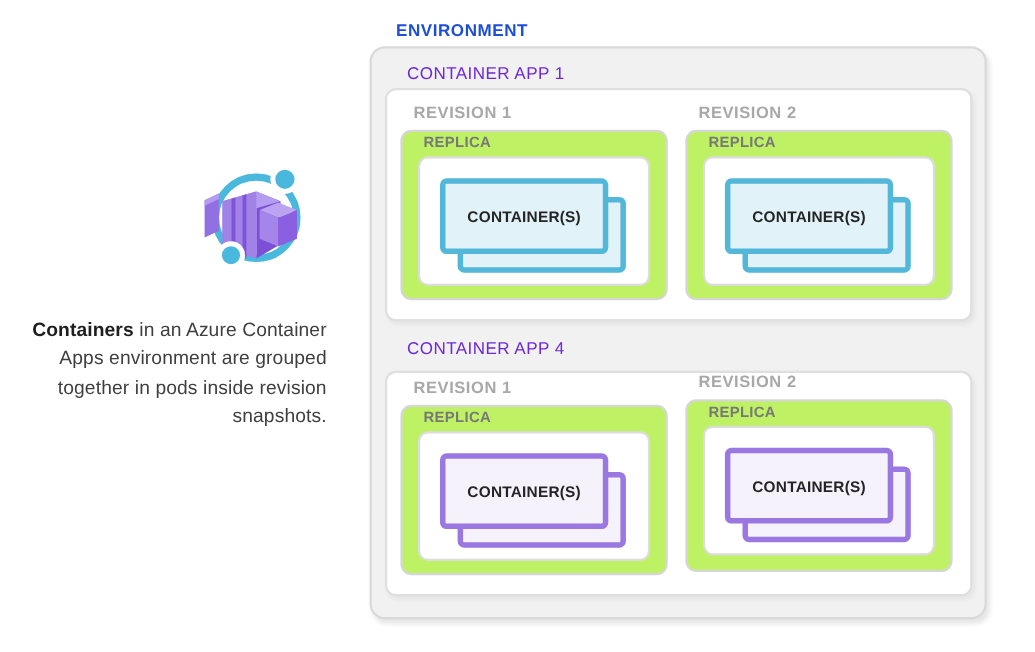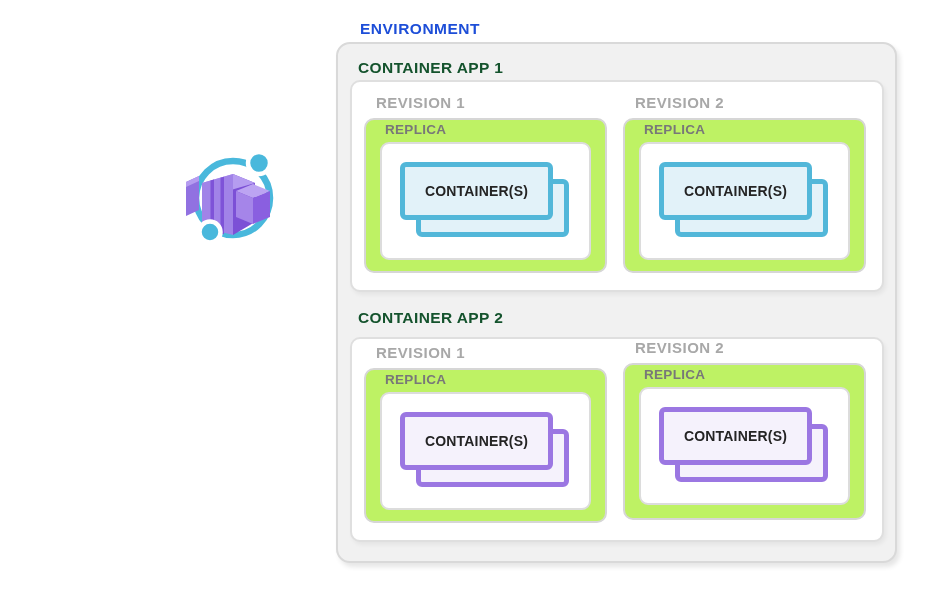--- a/index.html
+++ b/index.html
@@ -22,22 +22,22 @@
   .env-label {
     position:absolute; left:360px; top:20px;
     font-size:15.5px; font-weight:700; color:#1d4ed8; letter-spacing:0.5px;
   }
   .env-box {
     position:absolute; left:336px; top:42px; width:561px; height:521px;
     background:#f1f1f1; border:2px solid #d9d9d9; border-radius:14px;
     box-shadow:3px 4px 5px rgba(0,0,0,0.10);
   }
   .app-label {
-    position:absolute; left:20px;
-    font-size:15.5px; font-weight:700; color:#14532d; letter-spacing:0.4px;
+    position:absolute; left:32px;
+    font-size:15.5px; font-weight:400; color:#6d28d9; letter-spacing:0.4px;
   }
   .app-label.a1 { top:15px; }
   .app-label.a2 { top:265px; }
   .app-box {
     position:absolute; left:12px; width:534px;
     background:#ffffff; border:2px solid #dfdfdf; border-radius:10px;
     box-shadow:2px 3px 4px rgba(0,0,0,0.05);
   }
   .app-box.a1 { top:36px; height:212px; }
   .app-box.a2 { top:293px; height:205px; }
@@ -65,21 +65,21 @@
   .replica-label {
     position:absolute; left:19px; top:2px;
     font-size:13.5px; font-weight:700; color:#787878; letter-spacing:0.3px;
   }
   .replica-box {
     position:absolute; left:14px; top:22px; width:211px; height:118px;
     background:#ffffff; border:2px solid #dcdcdc; border-radius:9px;
   }
 
   .container-back, .container-front {
-    position:absolute; width:153px; height:58px;
+    position:absolute; width:153px; height:69px;
     border:5px solid; border-radius:6px;
   }
   .container-back  { left:34px; top:35px; }
   .container-front {
     left:18px; top:18px; display:flex; align-items:center; justify-content:center;
     font-size:14px; font-weight:700; color:#242424; letter-spacing:0.2px;
   }
   .teal .container-back,  .teal .container-front  { border-color:#52b7d9; background:#e2f2f9; }
   .purple .container-back,.purple .container-front{ border-color:#9b77e2; background:#f5f2fc; }
 </style>
@@ -101,20 +101,21 @@
     <polygon points="37.5,31.7 41,30.7 41,88.3 37.5,87.4" fill="#7e53d8"></polygon>
 
     <polygon points="53,45 70,38 87,45 70,52" fill="#bca4f2"></polygon>
     <polygon points="53,45 70,52 70,78 53,71" fill="#a585e9"></polygon>
     <polygon points="70,52 87,45 87,71 70,78" fill="#8a5fe0"></polygon>
 
     <circle cx="76" cy="17" r="11" fill="#49b8dc" stroke="#ffffff" stroke-width="4.5"></circle>
     <circle cx="27" cy="86" r="10.5" fill="#49b8dc" stroke="#ffffff" stroke-width="4.5"></circle>
   </svg>
 
+  <p class="intro-text"><b>Containers</b><span> in an Azure Container Apps environment are grouped together in pods inside revision snapshots.</span></p>
 
   <div class="env-label">ENVIRONMENT</div>
 
   <div class="env-box">
 
     <div class="app-label a1">CONTAINER APP 1</div>
     <div class="app-box a1 teal">
 
       <div class="rev-group rg-left">
         <div class="rev-label">REVISION 1</div>
@@ -137,21 +138,21 @@
             <div class="container-back"></div>
             <div class="container-front">
                 <span>CONTAINER(S)</span>
               </div>
           </div>
         </div>
       </div>
 
     </div>
 
-    <div class="app-label a2">CONTAINER APP 2</div>
+    <div class="app-label a2">CONTAINER APP 4</div>
     <div class="app-box a2 purple">
 
       <div class="rev-group rg-left">
         <div class="rev-label">REVISION 1</div>
         <div class="rev-box">
           <div class="replica-label">REPLICA</div>
           <div class="replica-box">
             <div class="container-back"></div>
             <div class="container-front">
                 <span>CONTAINER(S)</span>

